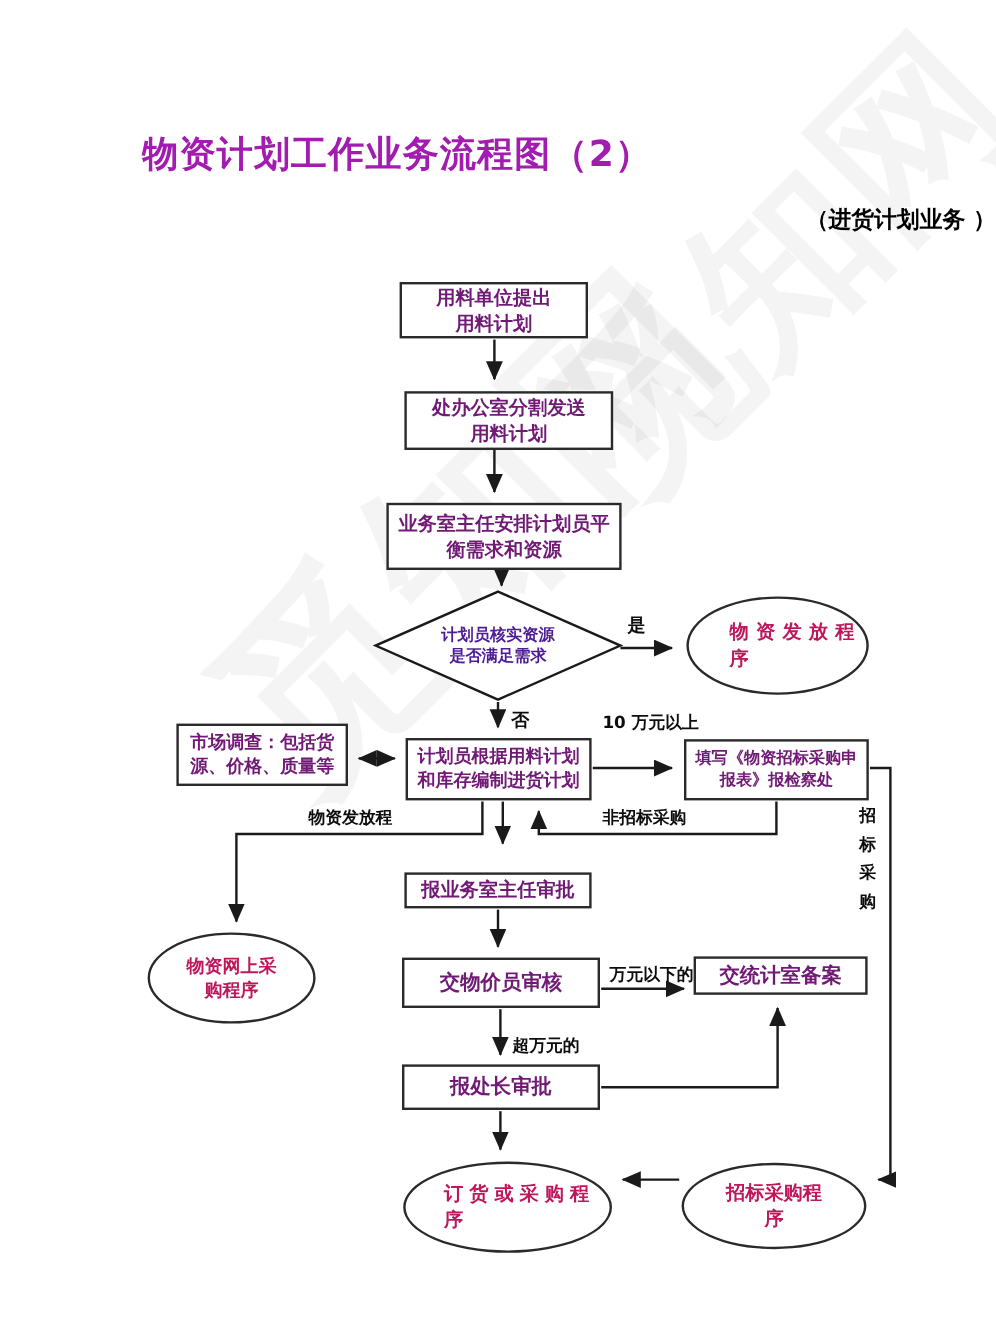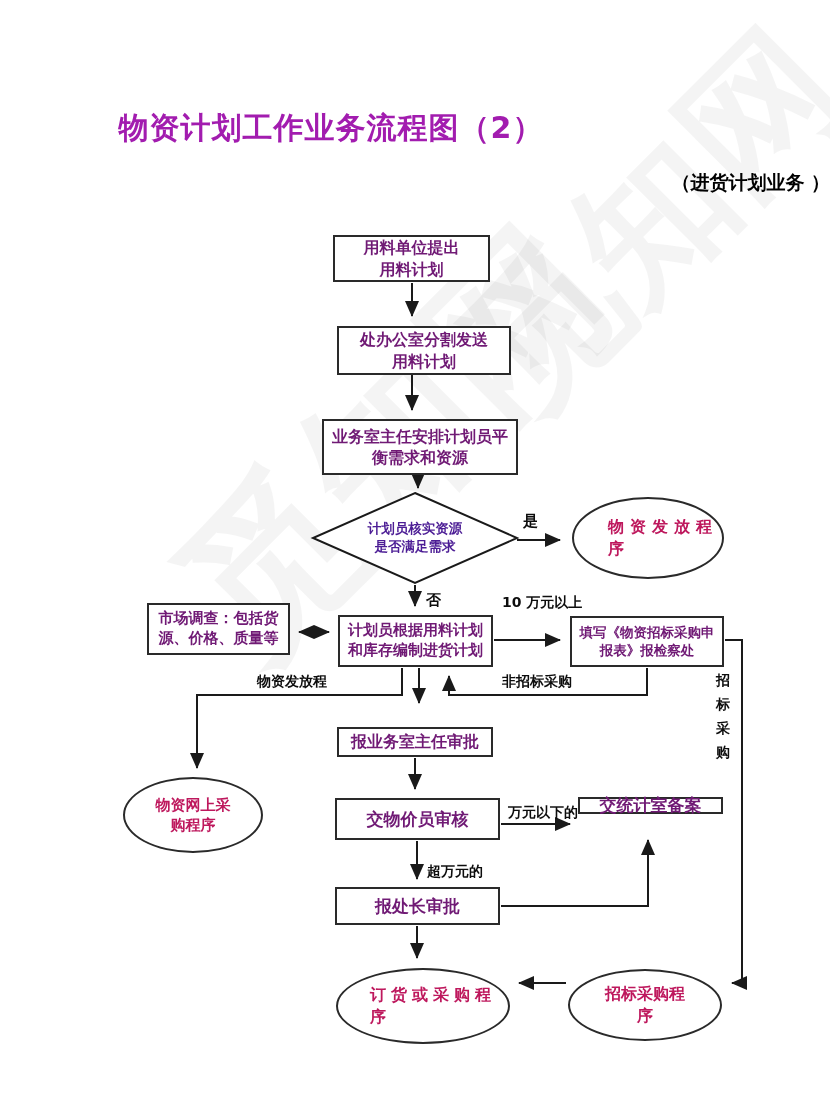--- a/index.html
+++ b/index.html
@@ -103,21 +103,21 @@
   <div class="node" style="left:337px;top:727px;width:156px;height:30px;font-size:16px;">报业务室主任审批</div>
 
   <div class="node" style="left:570px;top:616px;width:154px;height:51px;font-size:13.5px;">填写《物资招标采购申
 报表》报检察处</div>
 
   <div class="ellipse center" style="left:123px;top:777px;width:140px;height:76px;font-size:15px;">物资网上采
 购程序</div>
 
   <div class="node" style="left:335px;top:798px;width:165px;height:42px;font-size:17px;">交物价员审核</div>
 
-  <div class="node" style="left:578px;top:797px;width:145px;height:17px;font-size:17px;">交统计室备案</div>
+  <div class="node" style="left:578px;top:797px;width:145px;height:32px;font-size:17px;">交统计室备案</div>
 
   <div class="node" style="left:335px;top:887px;width:165px;height:38px;font-size:17px;">报处长审批</div>
 
   <div class="ellipse" style="left:336px;top:968px;width:174px;height:76px;font-size:16px;letter-spacing:5px;padding-left:32px;">订货或采购程
 序</div>
 
   <div class="ellipse center" style="left:568px;top:969px;width:154px;height:72px;font-size:16px;">招标采购程
 序</div>
 
   <div class="lbl" style="left:523px;top:512px;font-size:15px;">是</div>

